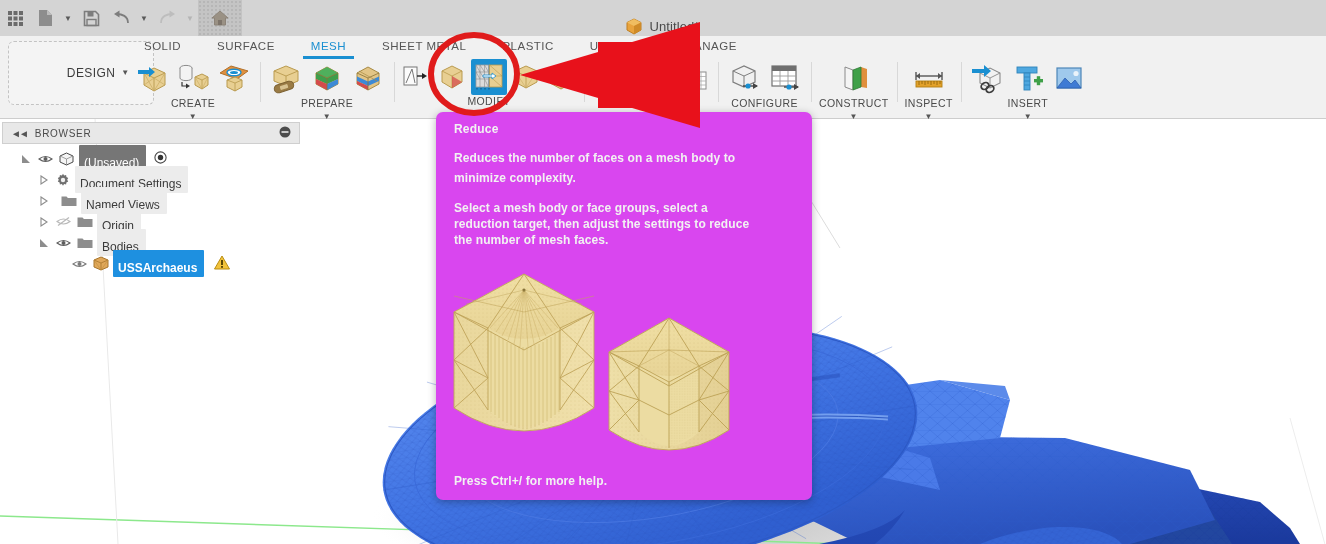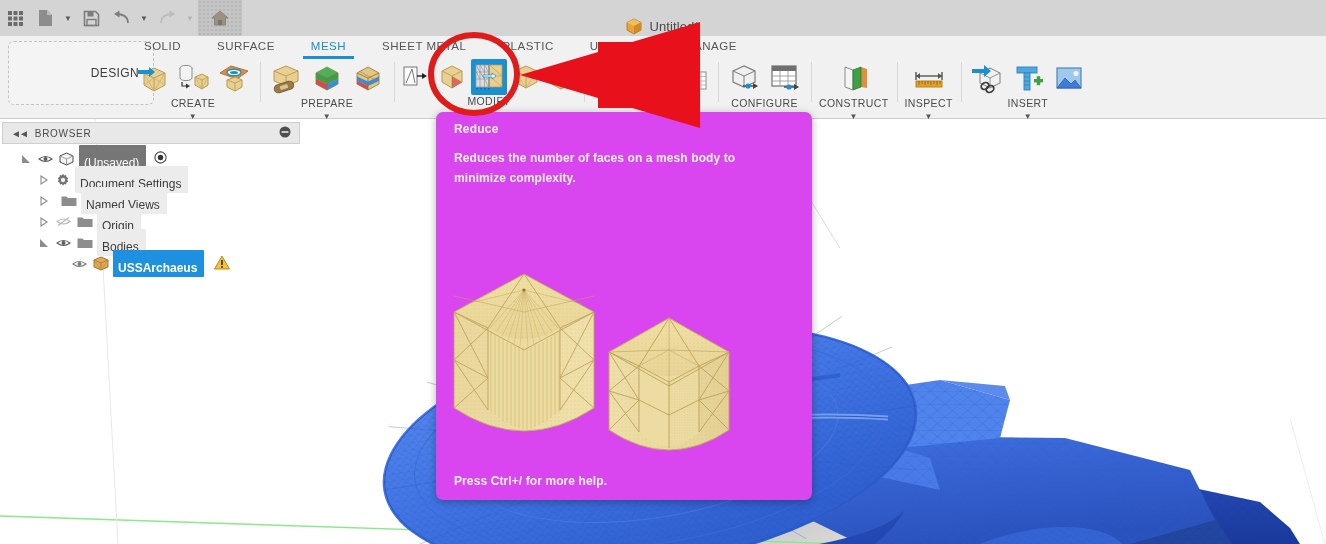--- a/index.html
+++ b/index.html
@@ -39,21 +39,21 @@
   #doc-title{font-size:13px;color:#4a4a4a;letter-spacing:.1px;}
 
   
   #ribbon{
     position:absolute;left:0;top:36px;width:1326px;height:82px;
     background:#f1f1f1;border-bottom:1px solid #cdcdcd;
   }
   #design-box{
     position:absolute;left:8px;top:5px;width:110px;height:62px;
     border:1px dashed #c3c3c3;border-radius:6px;
-    display:flex;align-items:center;justify-content:flex-end;gap:6px;
+    display:flex;align-items:center;justify-content:center;gap:6px;
     background:#f4f4f4;
     padding-left:34px;
   }
   #design-box .lbl{font-size:12px;color:#3c3c3c;letter-spacing:.4px;}
   .caret{font-size:8px;color:#555;line-height:1;}
 
   #tabrow{
     position:absolute;left:126px;top:0;height:20px;display:flex;align-items:center;
   }
   .tab{
@@ -846,20 +846,21 @@
           </svg>
       </span>
     </div>
 
   </div>
 </div>
 
 <div id="tooltip">
   <div id="tt-title">Reduce</div>
   <div id="tt-p1">Reduces the number of faces on a mesh body to minimize complexity.</div>
+  <div id="tt-p2">Select a mesh body or face groups, select a reduction target, then adjust the settings to reduce the number of mesh faces.</div>
 
   <svg id="tt-img" viewBox="0 0 315 290">
     <defs>
       <linearGradient id="tanTop" x1="0" y1="0" x2="0" y2="1">
         <stop offset="0%" stop-color="#f0dfa4"></stop>
           <stop offset="100%" stop-color="#e6d294"></stop>
       </linearGradient>
       <linearGradient id="tanL" x1="0" y1="0" x2="1" y2="0">
         <stop offset="0%" stop-color="#e9d79c"></stop>
           <stop offset="100%" stop-color="#f0e0ab"></stop>

